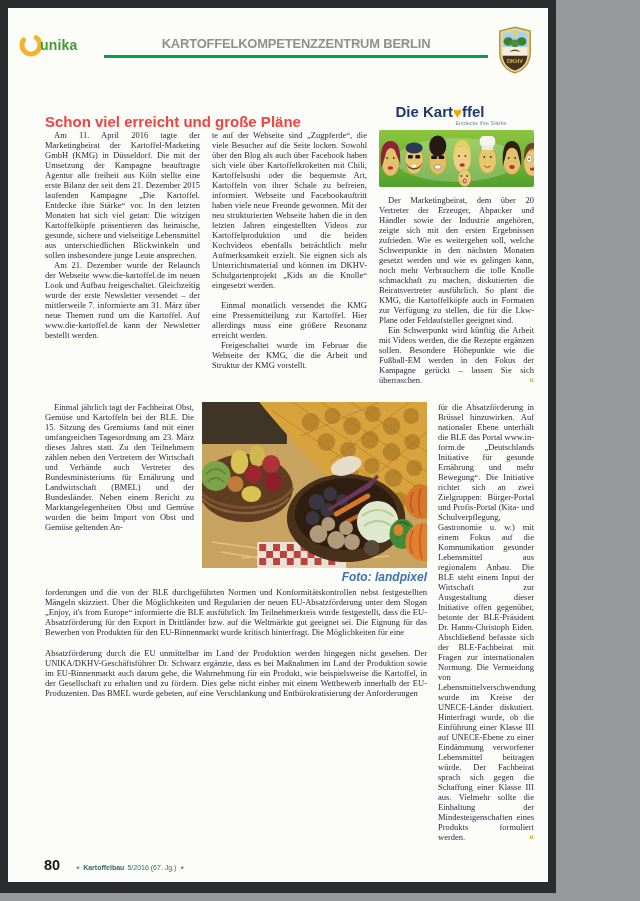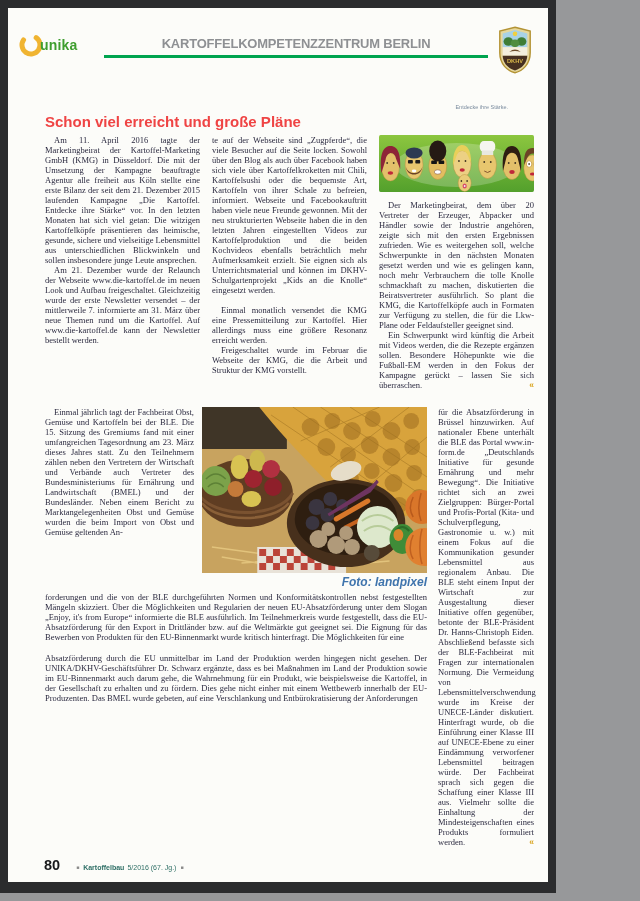--- a/index.html
+++ b/index.html
@@ -47,21 +47,21 @@
   }
   .endmark{color:#d9a41f;font-weight:bold;float:right;font-family:"Liberation Sans",sans-serif;}
   
   .art1{margin-top:26px;}
   .a1-toprow{display:flex;}
   .a1-headline{flex:1;font-size:15px;padding-top:9px;}
   .kartoffel-block{width:188px;flex:0 0 auto;text-align:center;}
   .klogo{font-family:"Liberation Sans",sans-serif;font-weight:bold;font-size:15px;color:#1c3a6b;line-height:16px;}
   .klogo .heart{color:#f0a500;font-size:15px;position:relative;top:1px;}
   .ktagline{font-size:5.5px;color:#7a8b9e;text-align:right;padding-right:26px;margin-top:0px;font-family:"Liberation Sans",sans-serif;}
-  .a1-cols{display:flex;gap:12px;margin-top:5px;}
+  .a1-cols{display:flex;gap:12px;}
   .a1-cols .col{flex:1;min-width:0;}
   .banner{display:block;width:100%;height:57px;margin-bottom:8px;}
   
   .art2{margin-top:17px;}
   .a2-headline{font-size:15.5px;line-height:18.5px;margin-bottom:8px;}
   .a2-body{display:flex;gap:11px;}
   .a2-left{width:382px;flex:0 0 auto;}
   .a2-toprow{display:flex;gap:8px;}
   .a2col1{width:149px;flex:0 0 auto;}
   .a2fig{flex:1;min-width:0;}
@@ -110,20 +110,23 @@
         </svg>
       </div>
     </div>
 
     <div class="content">
 
       <div class="art1">
         <div class="a1-toprow">
           <div class="headline a1-headline">Schon viel erreicht und große Pläne</div>
           <div class="kartoffel-block">
+            <div class="klogo">
+              <span>Die Kart</span><span class="heart">♥</span><span>ffel</span>
+            </div>
             <div class="ktagline">Entdecke ihre Stärke.</div>
           </div>
         </div>
 
         <div class="a1-cols">
           <div class="col bt">
             <p>Am 11. April 2016 tagte der Marketingbeirat der Kartoffel-Marketing GmbH (KMG) in Düsseldorf. Die mit der Umsetzung der Kampagne beauftragte Agentur alle freiheit aus Köln stellte eine erste Bilanz der seit dem 21. Dezember 2015 laufenden Kampagne „Die Kartoffel. Entdecke ihre Stärke“ vor. In den letzten Monaten hat sich viel getan: Die witzigen Kartoffelköpfe präsentieren das heimische, gesunde, sichere und vielseitige Lebensmittel aus unterschiedlichen Blickwinkeln und sollen insbesondere junge Leute ansprechen.</p>
             <p>Am 21. Dezember wurde der Relaunch der Webseite www.die-kartoffel.de im neuen Look und Aufbau freigeschaltet. Gleichzeitig wurde der erste Newsletter versendet – der mittlerweile 7. informierte am 31. März über neue Themen rund um die Kartoffel. Auf www.die-kartoffel.de kann der Newsletter bestellt werden.</p>
           </div>
           <div class="col bt">

